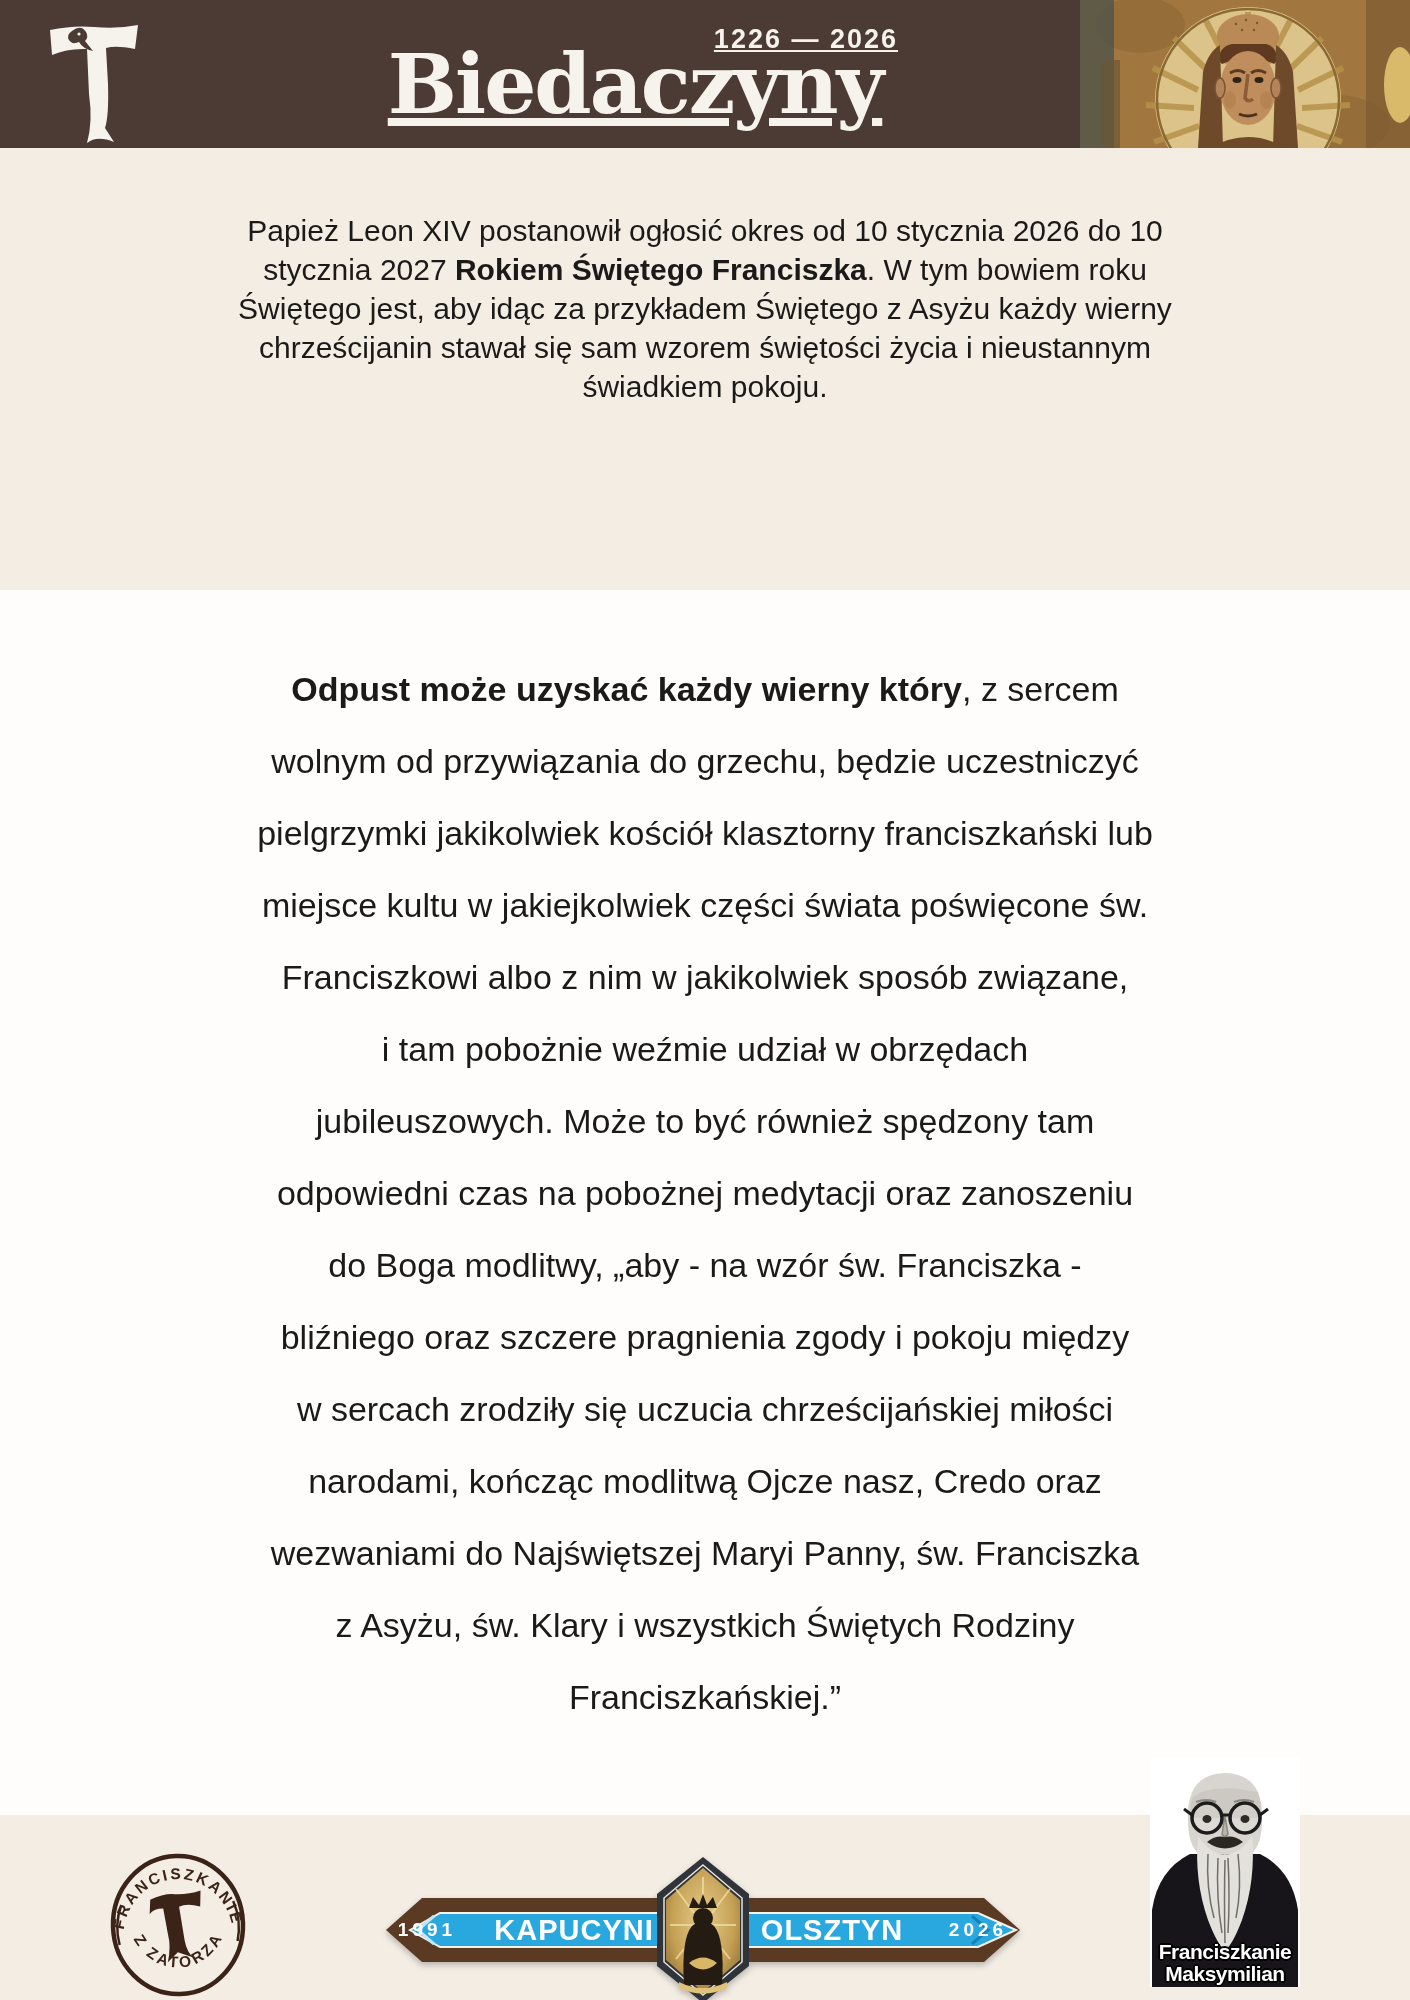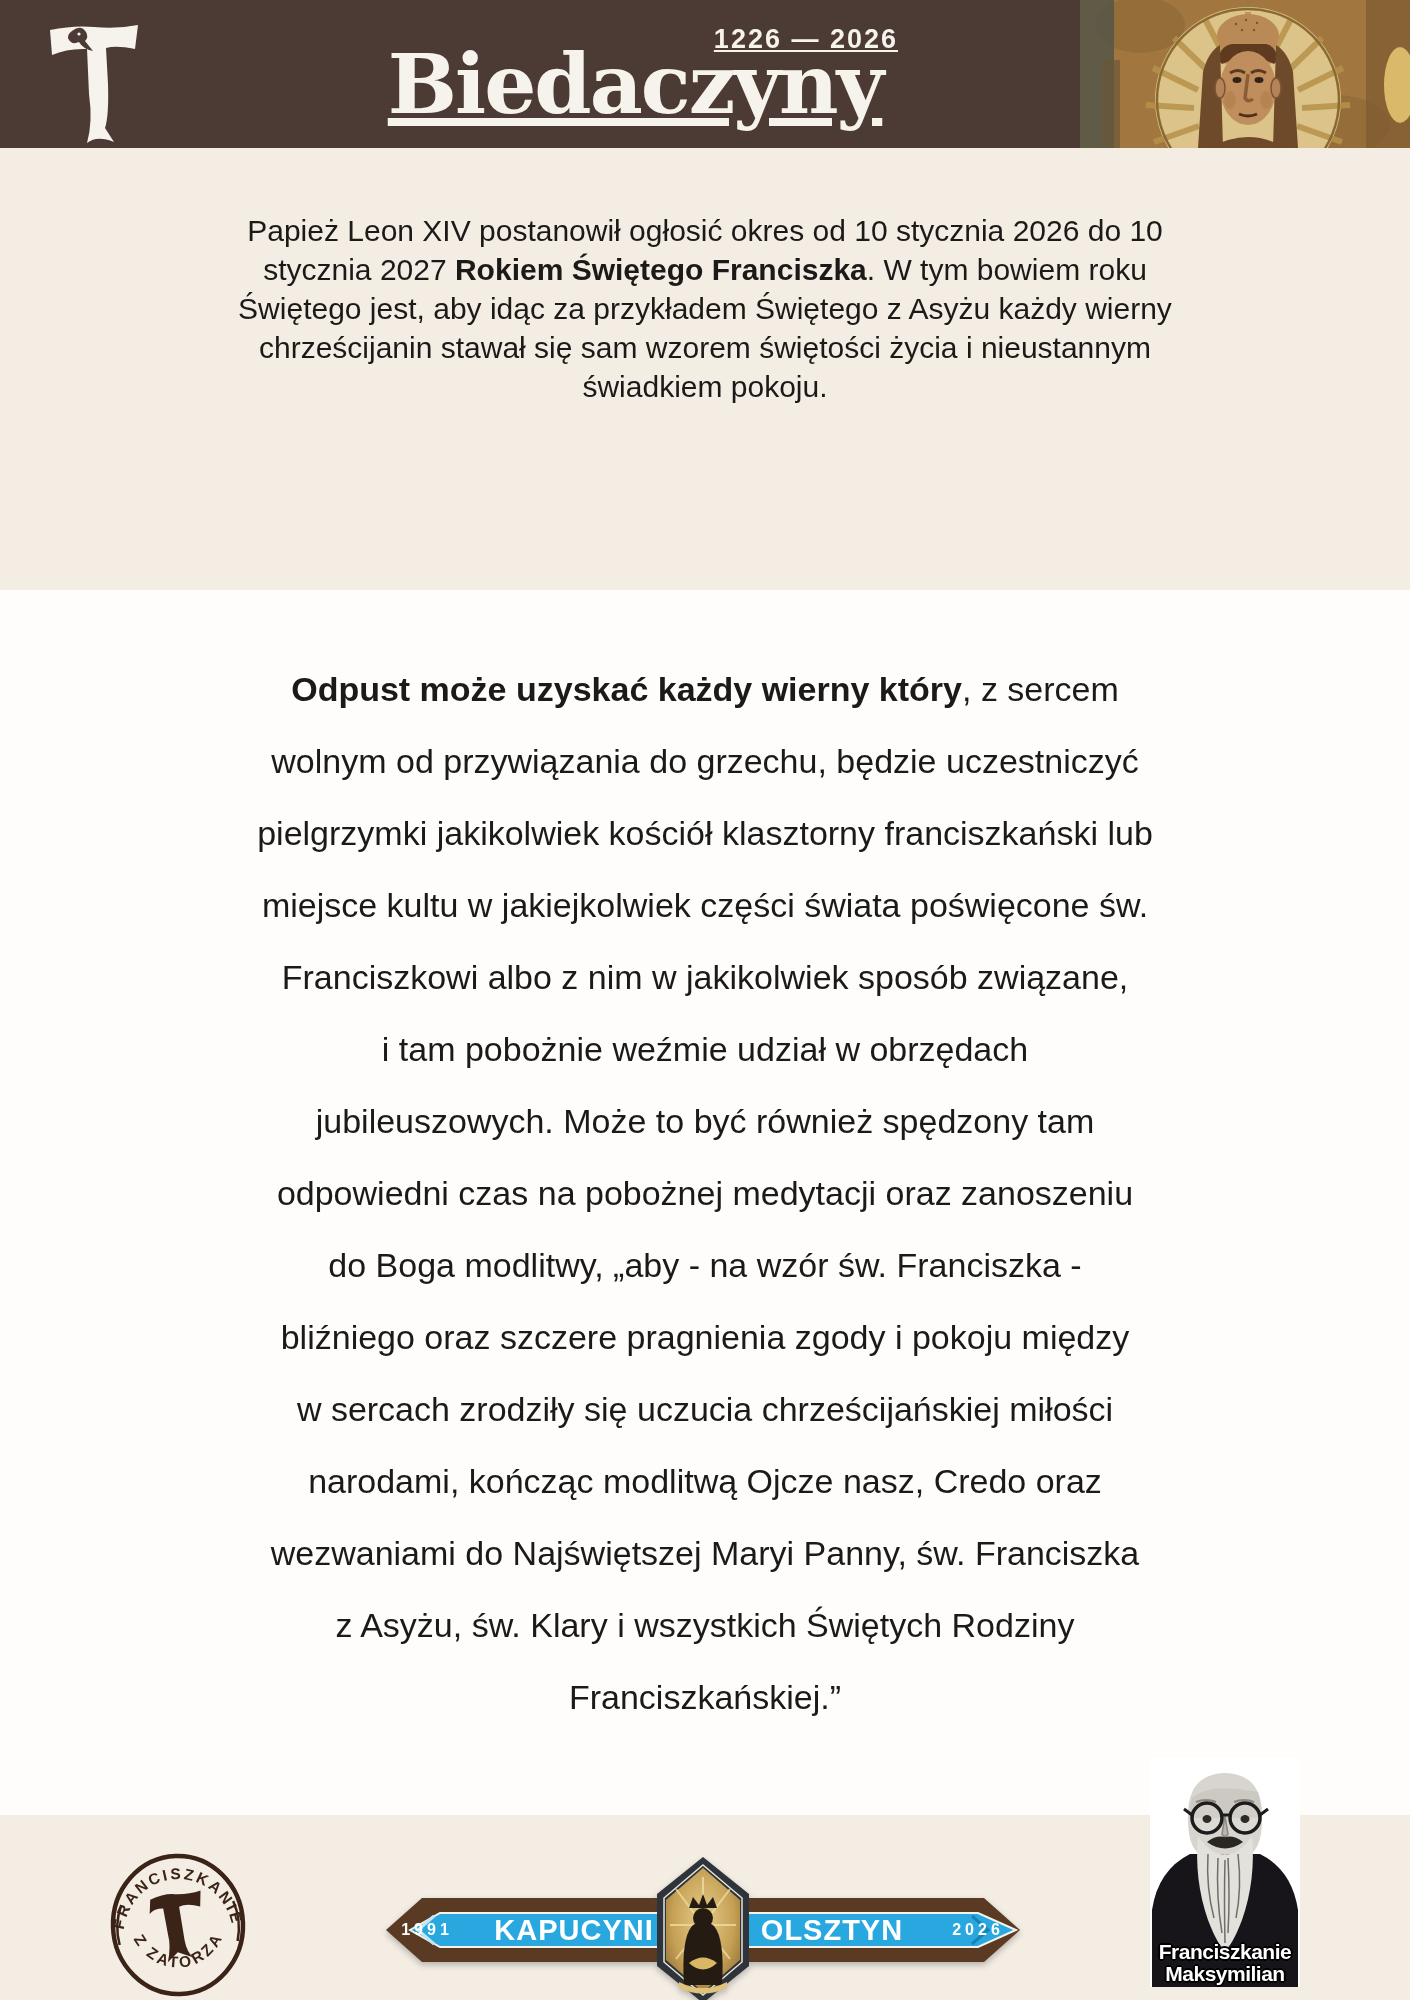--- a/index.html
+++ b/index.html
@@ -29,21 +29,21 @@
   
   .footer{position:absolute;left:0;top:1815px;width:1410px;height:185px;background:#f3ede4;}
 
   .stamp{position:absolute;left:106px;top:1851px;width:144px;height:148px;transform:rotate(-2deg);}
 
   .banner{position:absolute;left:384px;top:1855px;width:638px;height:148px;}
   .banner svg{position:absolute;left:0;top:0;filter:drop-shadow(0 3px 3px rgba(0,0,0,.25));}
   .banner .lbl{position:absolute;top:58px;height:34px;display:flex;align-items:center;
                justify-content:center;color:#ffffff;}
   .banner .big-lbl{font-size:29px;font-weight:800;letter-spacing:1px;}
-  .banner .small-lbl{font-size:16px;font-weight:700;letter-spacing:4px;}
+  .banner .small-lbl{font-size:19px;font-weight:700;letter-spacing:4px;}
 
   .kolbe{position:absolute;left:1150px;top:1758px;width:150px;height:229px;background:#ffffff;}
   .kolbe svg{position:absolute;left:0;top:0;}
   .kolbe-text{position:absolute;left:0;top:183px;width:100%;text-align:center;color:#fff;
               font-weight:800;font-size:21px;line-height:22px;letter-spacing:-0.5px;
               text-shadow:-2px 0 #000,2px 0 #000,0 -2px #000,0 2px #000,
                           -1px -1px #000,1px 1px #000,-1px 1px #000,1px -1px #000;}
 </style>
 </head>
 <body>

